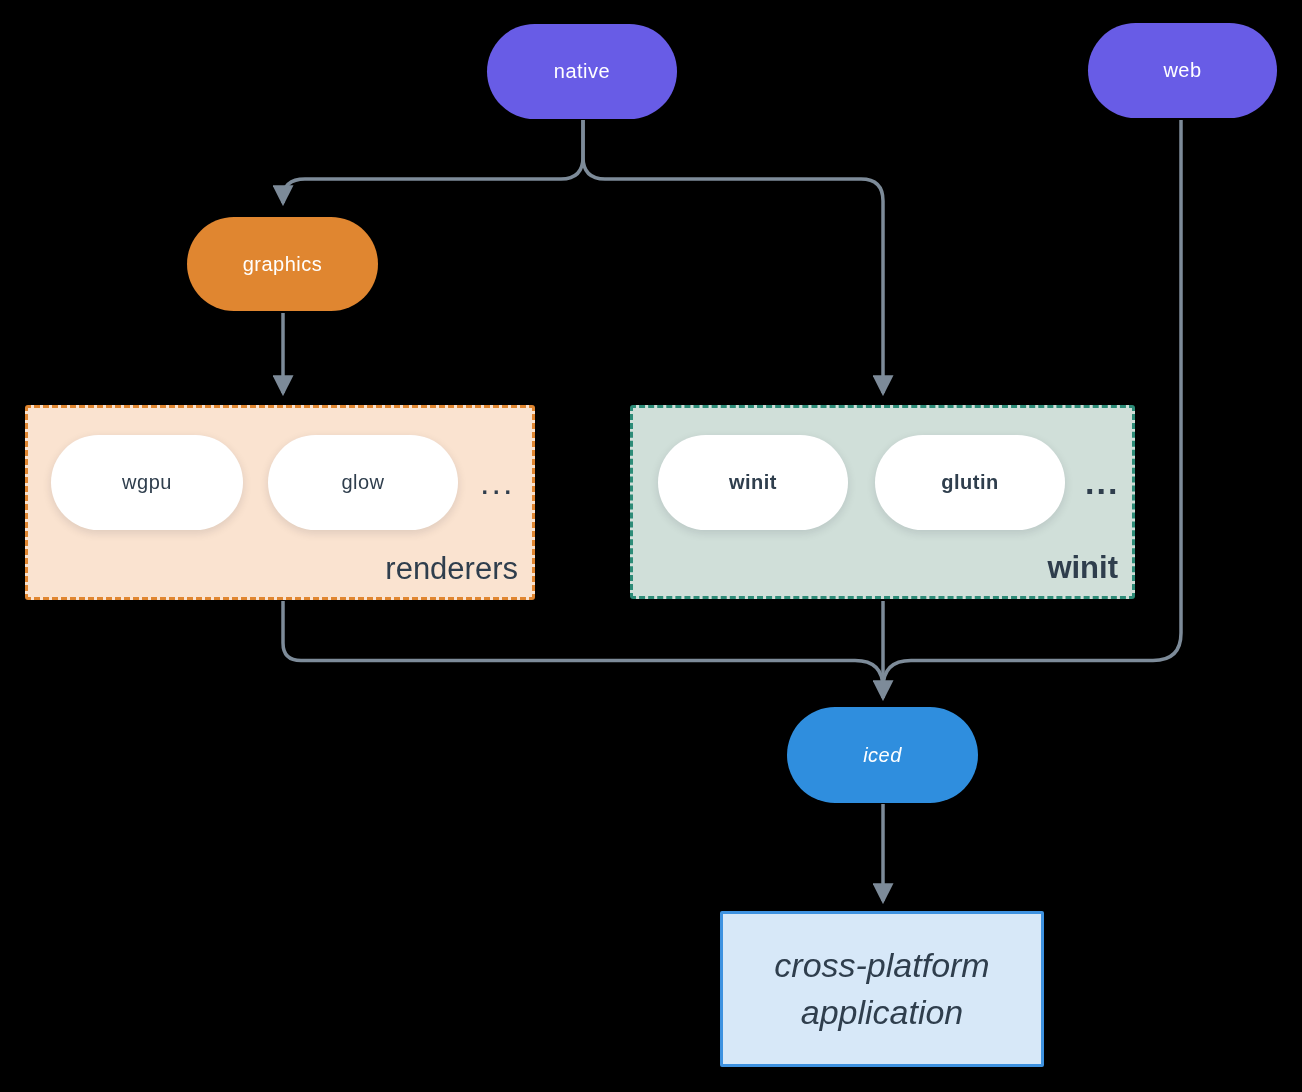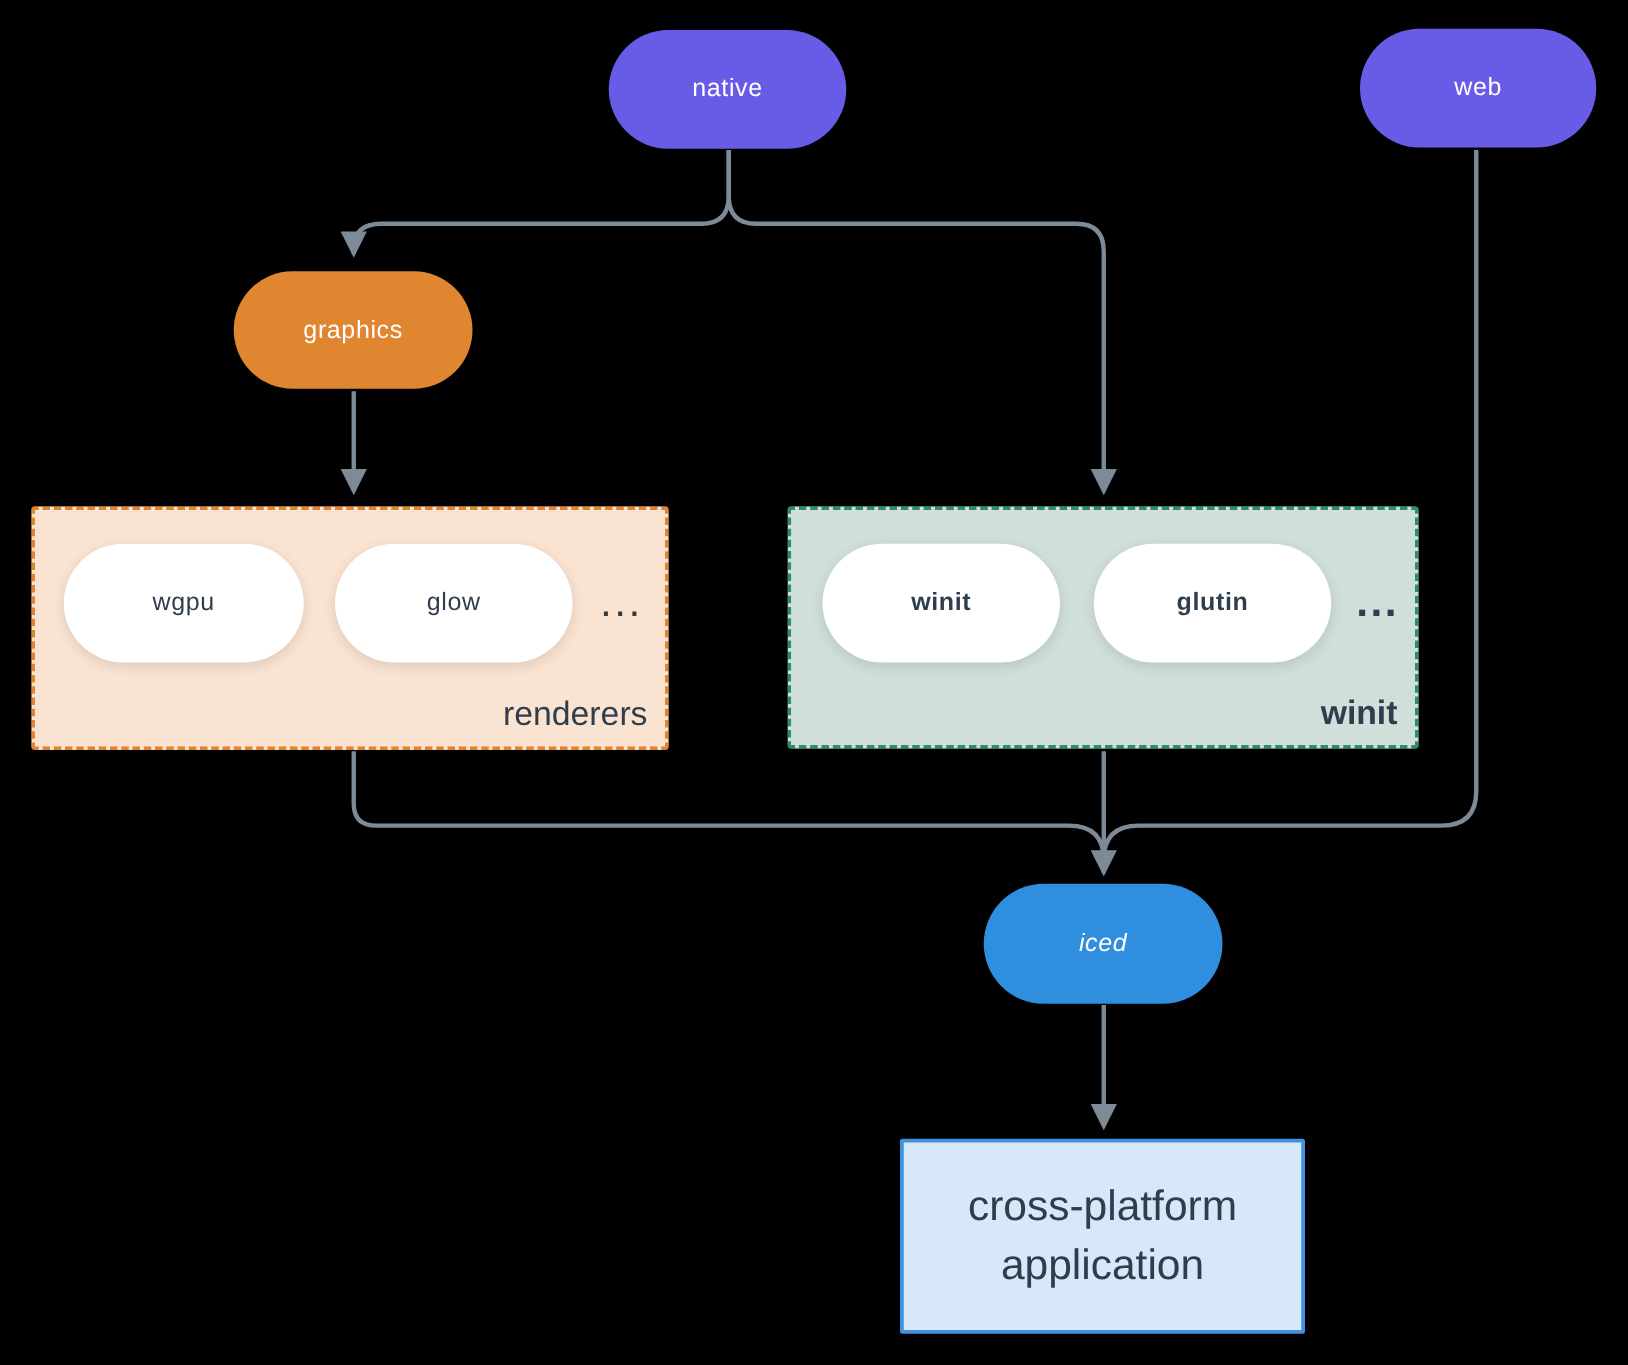--- a/index.html
+++ b/index.html
@@ -27,32 +27,32 @@
   .pill.orange { background:var(--graphics-node); color:#ffffff; }
   .pill.blue   { background:var(--iced-node); color:#ffffff;font-style:italic; }
   .pill.white  { background:#ffffff; color:var(--dark-text); box-shadow:0 3px 10px rgba(20,20,40,0.12); }
 
   .group { position:absolute; border-radius:3px; }
   .group.renderers { left:25px; top:405px; width:510px; height:195px;
     background:var(--renderers-fill); border:3px dashed var(--renderers-border); }
   .group.shells { left:630px; top:405px; width:505px; height:194px;
     background:var(--shells-fill); border:3px dashed var(--shells-border);font-weight:bold; }
   .group-label {
-    position:absolute; right:14px; bottom:10px; font-size:27px; color:var(--dark-text);
+    position:absolute; right:14px; bottom:10px; font-size:31px; color:var(--dark-text);
   }
   .ellipsis {
     position:absolute; top:27px; height:95px; display:flex; align-items:center;
     font-size:34px; color:var(--dark-text); letter-spacing:2px;
   }
 
   .appbox {
     position:absolute; left:720px; top:911px; width:324px; height:156px;
     background:var(--application-fill); border:3px solid var(--application-border);
     border-radius:2px; display:flex; flex-direction:column; align-items:center;
-    justify-content:center; color:var(--dark-text); font-size:34px; line-height:1.38;
+    justify-content:center; color:var(--dark-text); font-size:34px; line-height:1.38;font-style:italic;
   }
 </style>
 </head>
 <body>
 
 <div class="canvas">
 
   <svg class="wires" width="1302" height="1092" viewBox="0 0 1302 1092" aria-hidden="true">
     <defs>
       <marker id="arrow" viewBox="0 0 10 10" refX="8.5" refY="5" markerWidth="6" markerHeight="6" orient="auto-start-reverse">

